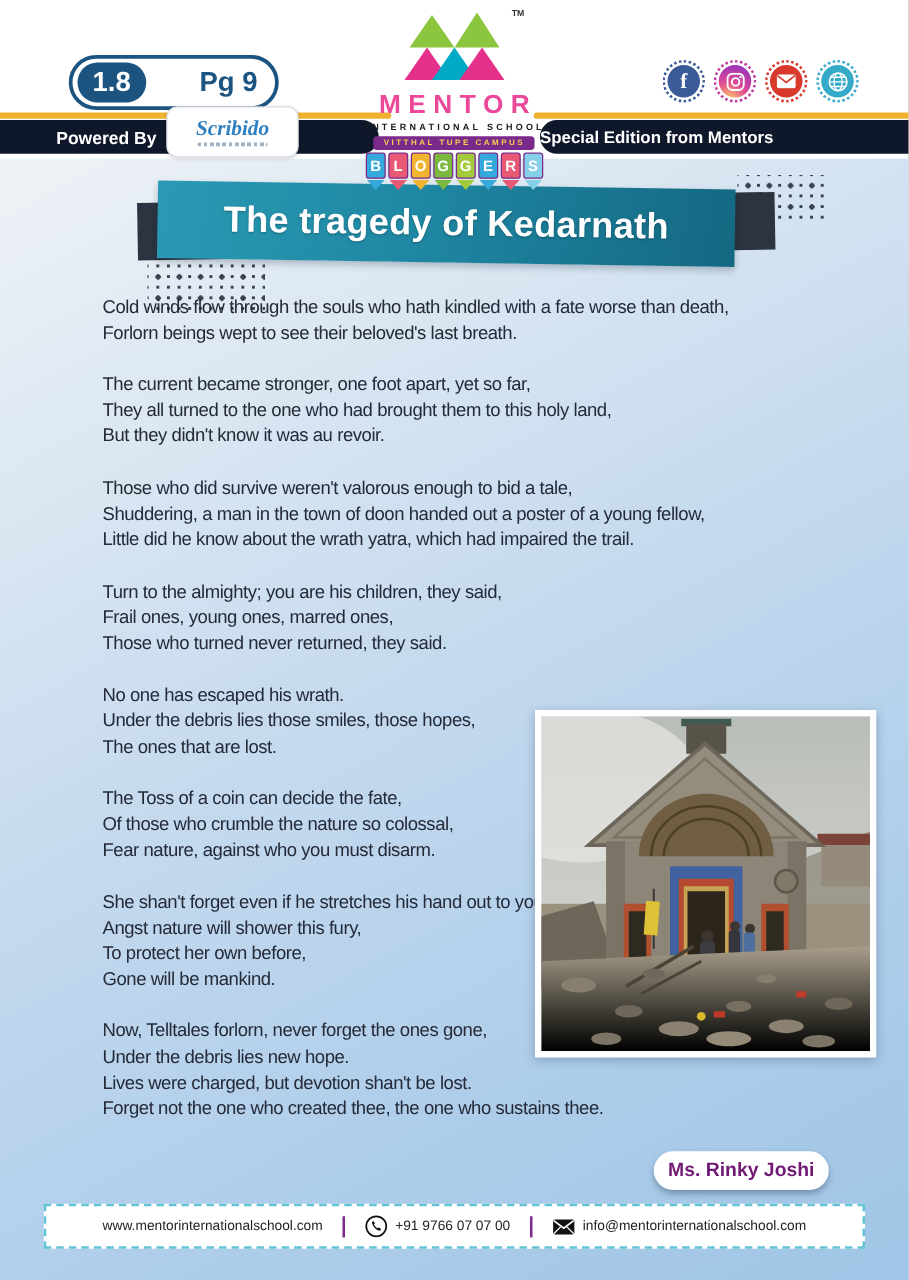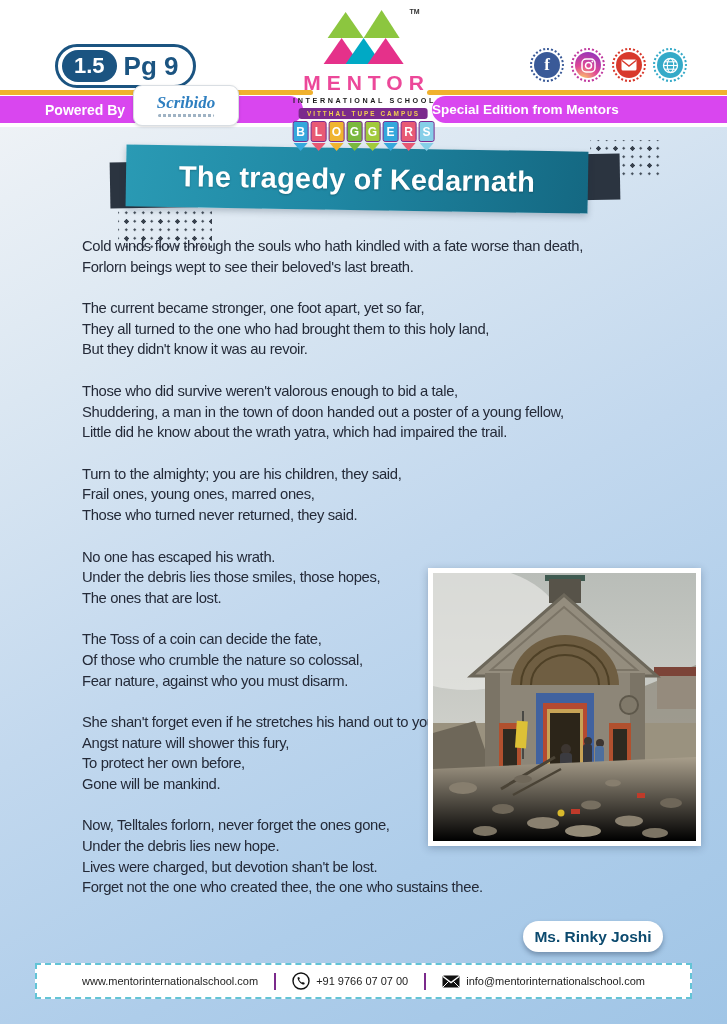--- a/index.html
+++ b/index.html
@@ -6,21 +6,21 @@
   .page{position:relative;width:727px;height:1024px;background:#ffffff;overflow:hidden;
         font-family:"Liberation Sans",sans-serif;margin:0 auto;}
   .content-bg{position:absolute;left:0;top:127px;width:727px;height:897px;
         background:linear-gradient(152deg,#eef2f6 0%,#dbe7f2 22%,#c2d8ee 50%,#aecdea 75%,#a0c5e6 100%);}
 
   
   .page-badge{position:absolute;left:55px;top:44px;display:flex;align-items:center;gap:7px;
         border:3.5px solid #1b5481;border-radius:28px;padding:3px 14px 3px 4px;background:#fff;}
   .page-badge .num{background:#1b5481;color:#fff;font-weight:bold;font-size:22px;
         border-radius:20px;padding:3px 12px;}
-  .page-badge .pg{color:#1b5481;font-weight:bold;font-size:26px;}
+  .page-badge .pg{color:#1b5481;font-weight:bold;font-size:22px;margin-left:36px;}
 
   .logo{position:absolute;left:50%;top:10px;transform:translateX(-50%);
         display:flex;flex-direction:column;align-items:center;z-index:6;}
   .logo-tri-row{position:relative;}
   .logo-tm{position:absolute;right:-14px;top:-2px;font-size:7px;font-weight:bold;color:#333;}
   .logo-name{color:#ec4899;font-weight:bold;font-size:21px;letter-spacing:6px;line-height:1;margin-top:2px;text-indent:6px;}
   .logo-sub{color:#1a1a1a;font-weight:bold;font-size:7.2px;letter-spacing:2.6px;margin-top:3px;text-indent:2px;}
   .logo-campus{background:#7b2a8c;color:#f3cf4e;font-weight:bold;font-size:6.4px;letter-spacing:2px;
         border-radius:3px;padding:2px 8px;margin-top:3px;}
   .pencil-row{display:flex;gap:2px;margin-top:2px;}
@@ -33,21 +33,21 @@
   .soc-ring{border:2px dotted;border-radius:50%;padding:2px;}
   .soc{width:26px;height:26px;border-radius:50%;display:flex;align-items:center;justify-content:center;}
   .soc-fb{background:#3a5a98;color:#fff;font-weight:bold;font-size:17px;font-family:"Liberation Serif",serif;}
   .soc-ig{background:radial-gradient(circle at 30% 110%,#fdc468 5%,#df4996 45%,#9b36b7 85%);}
   .soc-mail{background:#d8392c;}
   .soc-web{background:#35aac8;}
 
   .yellow-line{position:absolute;height:5px;background:#f0b12e;top:90px;}
   .yl-left{left:0;width:313px;border-radius:0 3px 3px 0;}
   .yl-right{left:427px;width:300px;border-radius:3px 0 0 3px;}
-  .blue-bar{position:absolute;top:96px;height:27px;background:#d946ef;color:#fff;
+  .blue-bar{position:absolute;top:96px;height:27px;background:#0f172a;color:#fff;
         font-weight:bold;display:flex;align-items:center;z-index:4;}
   .bb-left{left:0;width:303px;border-radius:0 14px 14px 0;font-size:14px;padding-left:45px;box-sizing:border-box;}
   .bb-right{left:432px;width:295px;border-radius:14px 0 0 14px;font-size:13.5px;justify-content:flex-start;}
   .scribido-card{position:absolute;left:133px;top:85px;width:104px;height:39px;background:#fff;
         border:1px solid #d9dee3;border-radius:9px;z-index:5;display:flex;flex-direction:column;
         align-items:center;justify-content:center;box-shadow:0 1px 3px rgba(0,0,0,.15);}
   .scribido-word{font-family:"Liberation Serif",serif;font-style:italic;font-weight:bold;
         font-size:17px;color:#2e7fc0;line-height:1;}
   .scribido-tag{width:56px;height:3px;margin-top:3px;border-radius:2px;
         background:repeating-linear-gradient(90deg,#9fb3c4 0 3px,transparent 3px 5px);}
@@ -72,35 +72,35 @@
   .stanza{margin-bottom:21px;}
   .poem-line{white-space:nowrap;}
 
   
   .photo-frame{position:absolute;left:428px;top:568px;width:263px;height:268px;background:#fff;
         padding:5px;box-shadow:0 2px 8px rgba(30,50,80,.3);z-index:3;}
 
   
   .author-badge{position:absolute;left:523px;top:921px;width:140px;height:31px;background:#fff;
         border-radius:17px;display:flex;align-items:center;justify-content:center;
-        font-weight:bold;font-size:15.5px;color:#0c4a6e;box-shadow:0 3px 5px rgba(20,40,70,.35);z-index:3;}
+        font-weight:bold;font-size:15.5px;color:#701a75;box-shadow:0 3px 5px rgba(20,40,70,.35);z-index:3;}
   .footer-bar{position:absolute;left:35px;top:963px;width:653px;height:32px;background:#fff;
         border:2px dashed #63c4d6;display:flex;align-items:center;justify-content:center;gap:16px;
         font-size:11px;color:#222;z-index:3;}
   .footer-sep{width:2px;height:17px;background:#7b2a8c;}
   .footer-item{display:flex;align-items:center;gap:6px;}
 </style>
 </head>
 <body>
 
 <div class="page">
   <div class="content-bg"></div>
 
   <div class="page-badge">
-    <span class="num">1.5</span>
+    <span class="num">1.8</span>
     <span class="pg">Pg 9</span>
   </div>
 
   <div class="logo">
     <div class="logo-tri-row">
       <svg width="84" height="56" viewBox="0 0 84 56">
         <polygon points="6,28 24,2 42,28" fill="#8cc63f"></polygon>
         <polygon points="2,54 20,28 38,54" fill="#e5318a"></polygon>
         <polygon points="24,54 42,28 60,54" fill="#00a9c5"></polygon>
         <polygon points="42,28 60,0 78,28" fill="#8cc63f"></polygon>

